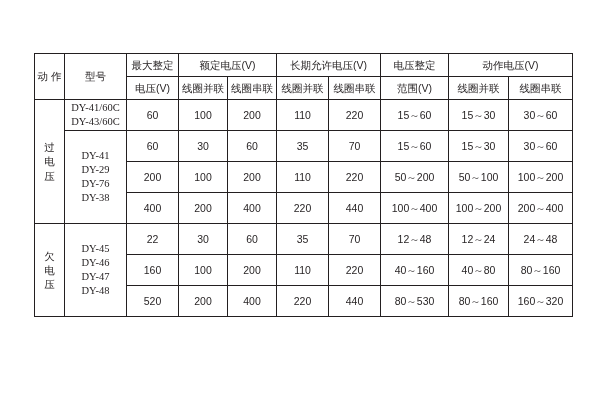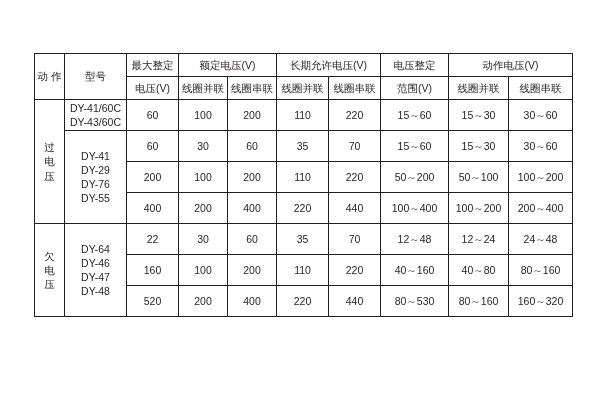--- a/index.html
+++ b/index.html
@@ -54,20 +54,21 @@
   }
   td.model {
     width: 62px;
     text-align: left;
     padding-left: 9px;
     font-size: 10.5px;
     line-height: 1.4;
   }
   td.model span {
     display: block;
+    font-family: Liberation Serif, serif;
   }
   td.data {
     height: 30px;
   }
 </style>
 </head>
 <body>
 
 <div id="sheet">
 
@@ -124,21 +125,21 @@
         <td class="data">220</td>
         <td class="data">15～60</td>
         <td class="data">15～30</td>
         <td class="data">30～60</td>
       </tr>
       <tr>
         <td class="data model" rowspan="3">
           <span>DY-41</span>
           <span>DY-29</span>
           <span>DY-76</span>
-          <span>DY-55</span>
+          <span>DY-38</span>
         </td>
         <td class="data">60</td>
         <td class="data">30</td>
         <td class="data">60</td>
         <td class="data">35</td>
         <td class="data">70</td>
         <td class="data">15～60</td>
         <td class="data">15～30</td>
         <td class="data">30～60</td>
       </tr>
@@ -163,21 +164,21 @@
         <td class="data">200～400</td>
       </tr>
 
       <tr>
         <td class="data act" rowspan="3">
           <span>欠</span>
           <span>电</span>
           <span>压</span>
         </td>
         <td class="data model" rowspan="3">
-          <span>DY-64</span>
+          <span>DY-45</span>
           <span>DY-46</span>
           <span>DY-47</span>
           <span>DY-48</span>
         </td>
         <td class="data">22</td>
         <td class="data">30</td>
         <td class="data">60</td>
         <td class="data">35</td>
         <td class="data">70</td>
         <td class="data">12～48</td>

